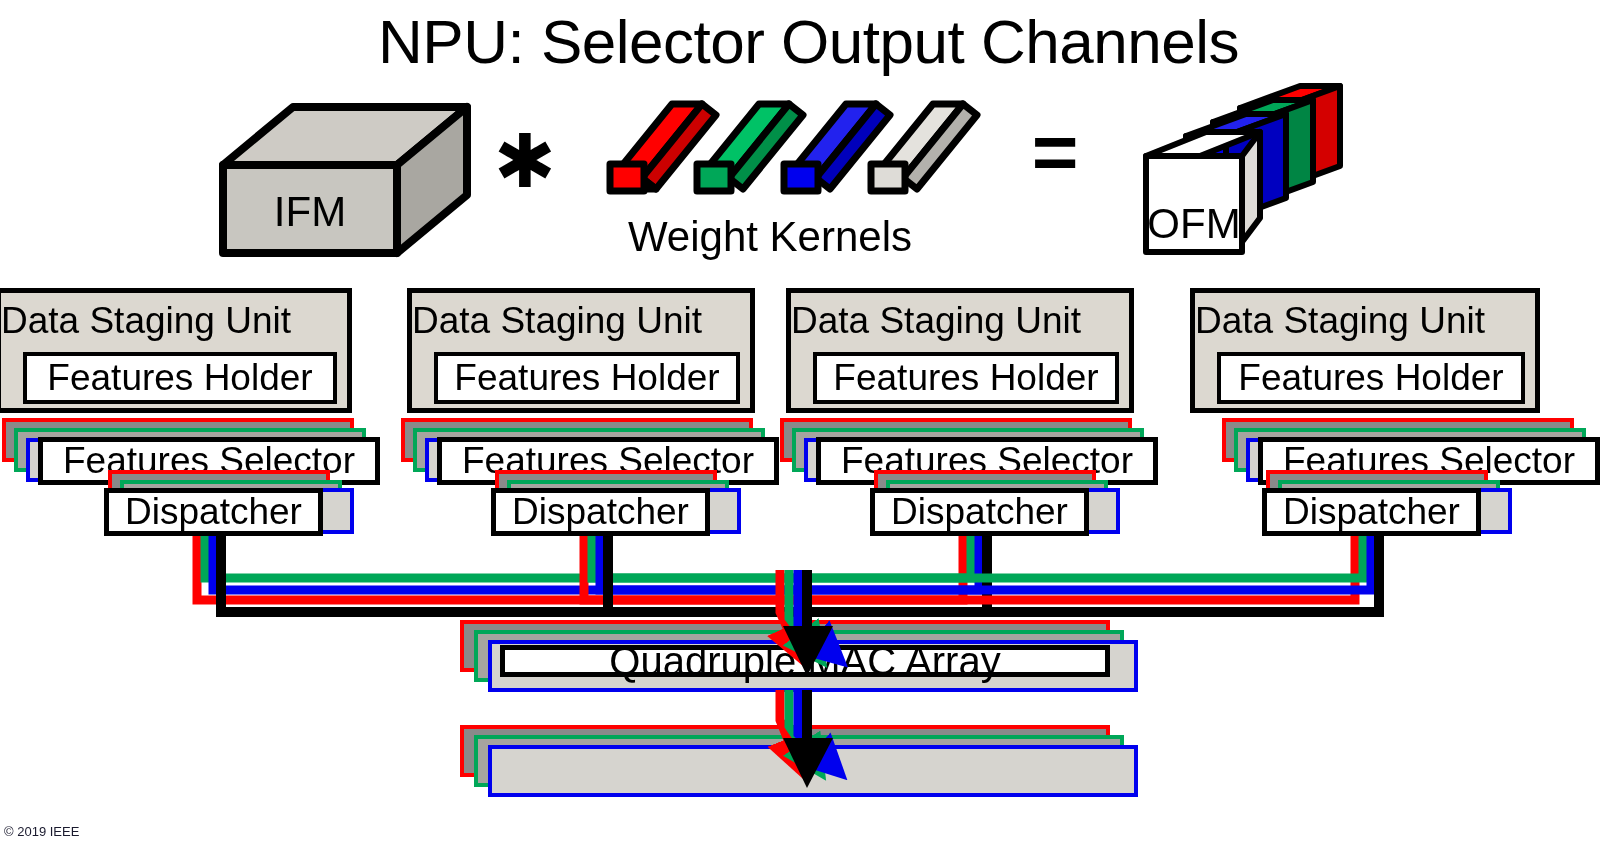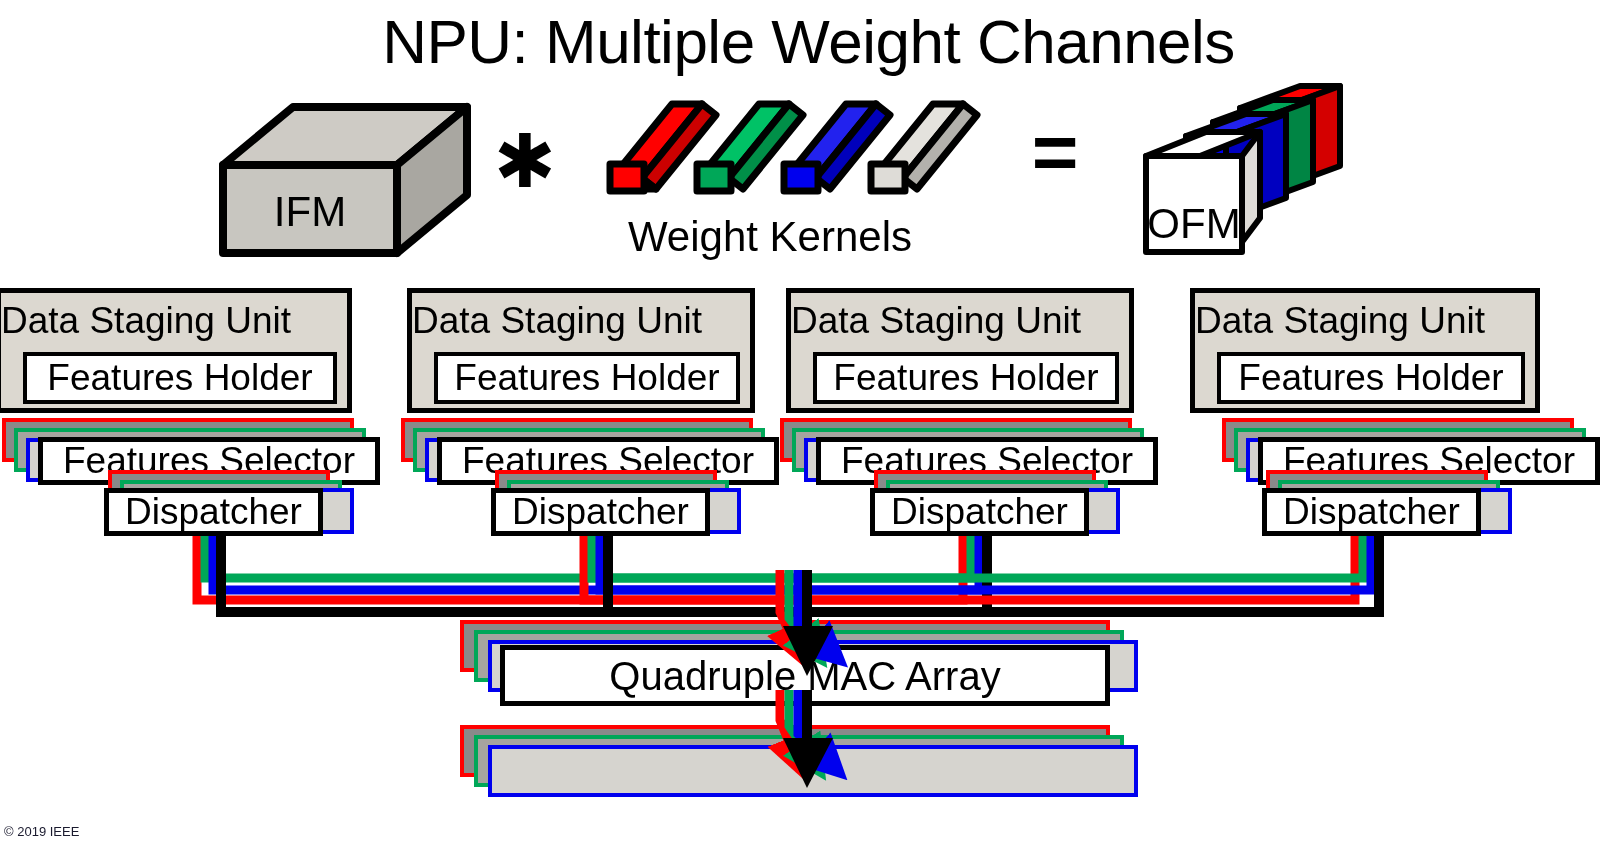--- a/index.html
+++ b/index.html
@@ -81,21 +81,21 @@
   }
 
   #wires{position:absolute;left:0;top:0;width:1617px;height:844px;pointer-events:none;}
   #wires-under{position:absolute;left:0;top:0;width:1617px;height:844px;pointer-events:none;}
 </style>
 </head>
 <body>
 
 <div class="root">
 
-  <div id="title">NPU: Multiple Weight Channels</div>
+  <div id="title">NPU: Selector Output Channels</div>
 
   <svg class="svgbox" style="left:215px;top:95px;" width="260" height="170" viewBox="0 0 260 170">
     <polygon points="8,70 78,12 252,12 182,70" fill="#cecbc5" stroke="#000" stroke-width="8" stroke-linejoin="round"></polygon>
     <polygon points="182,70 252,12 252,100 182,158" fill="#a9a7a1" stroke="#000" stroke-width="8" stroke-linejoin="round"></polygon>
     <rect x="8" y="70" width="174" height="88" fill="#c8c6c0" stroke="#000" stroke-width="8" stroke-linejoin="round"></rect>
     <text x="95" y="131" font-family="Liberation Sans, sans-serif" font-size="42" text-anchor="middle" fill="#000">IFM</text>
   </svg>
 
   <div class="op" id="op-times">✱</div>
 
@@ -237,21 +237,21 @@
   <div class="sheet blue" style="left:1246px;top:438px;width:352px;height:44px;"></div>
   <div class="wbox" style="left:1258px;top:437px;width:342px;height:48px;">Features Selector</div>
   <div class="sheet red" style="left:1266px;top:470px;width:222px;height:46px;"></div>
   <div class="sheet green" style="left:1278px;top:480px;width:222px;height:46px;"></div>
   <div class="sheet blue" style="left:1290px;top:488px;width:222px;height:46px;"></div>
   <div class="wbox" style="left:1262px;top:488px;width:219px;height:48px;">Dispatcher</div>
 
   <div class="sheet red" style="left:460px;top:620px;width:650px;height:52px;"></div>
   <div class="sheet green" style="left:474px;top:630px;width:650px;height:52px;"></div>
   <div class="sheet blue" style="left:488px;top:640px;width:650px;height:52px;"></div>
-  <div class="bigbox" style="left:500px;top:645px;width:610px;height:61px;">Quadruple MAC Array</div>
+  <div class="bigbox" style="left:500px;top:645px;width:610px;height:32px;">Quadruple MAC Array</div>
 
   <div class="sheet red" style="left:460px;top:725px;width:650px;height:52px;"></div>
   <div class="sheet green" style="left:474px;top:735px;width:650px;height:52px;"></div>
   <div class="sheet blue" style="left:488px;top:745px;width:650px;height:52px;"></div>
 
   <svg id="wires" viewBox="0 0 1617 844">
     <defs>
       <marker id="ah-red" markerWidth="5" markerHeight="5" refX="2.2" refY="2.6" orient="auto" markerUnits="strokeWidth">
         <path d="M0,0 L5,2.6 L0,5 z" fill="#ff0000"></path>
       </marker>

